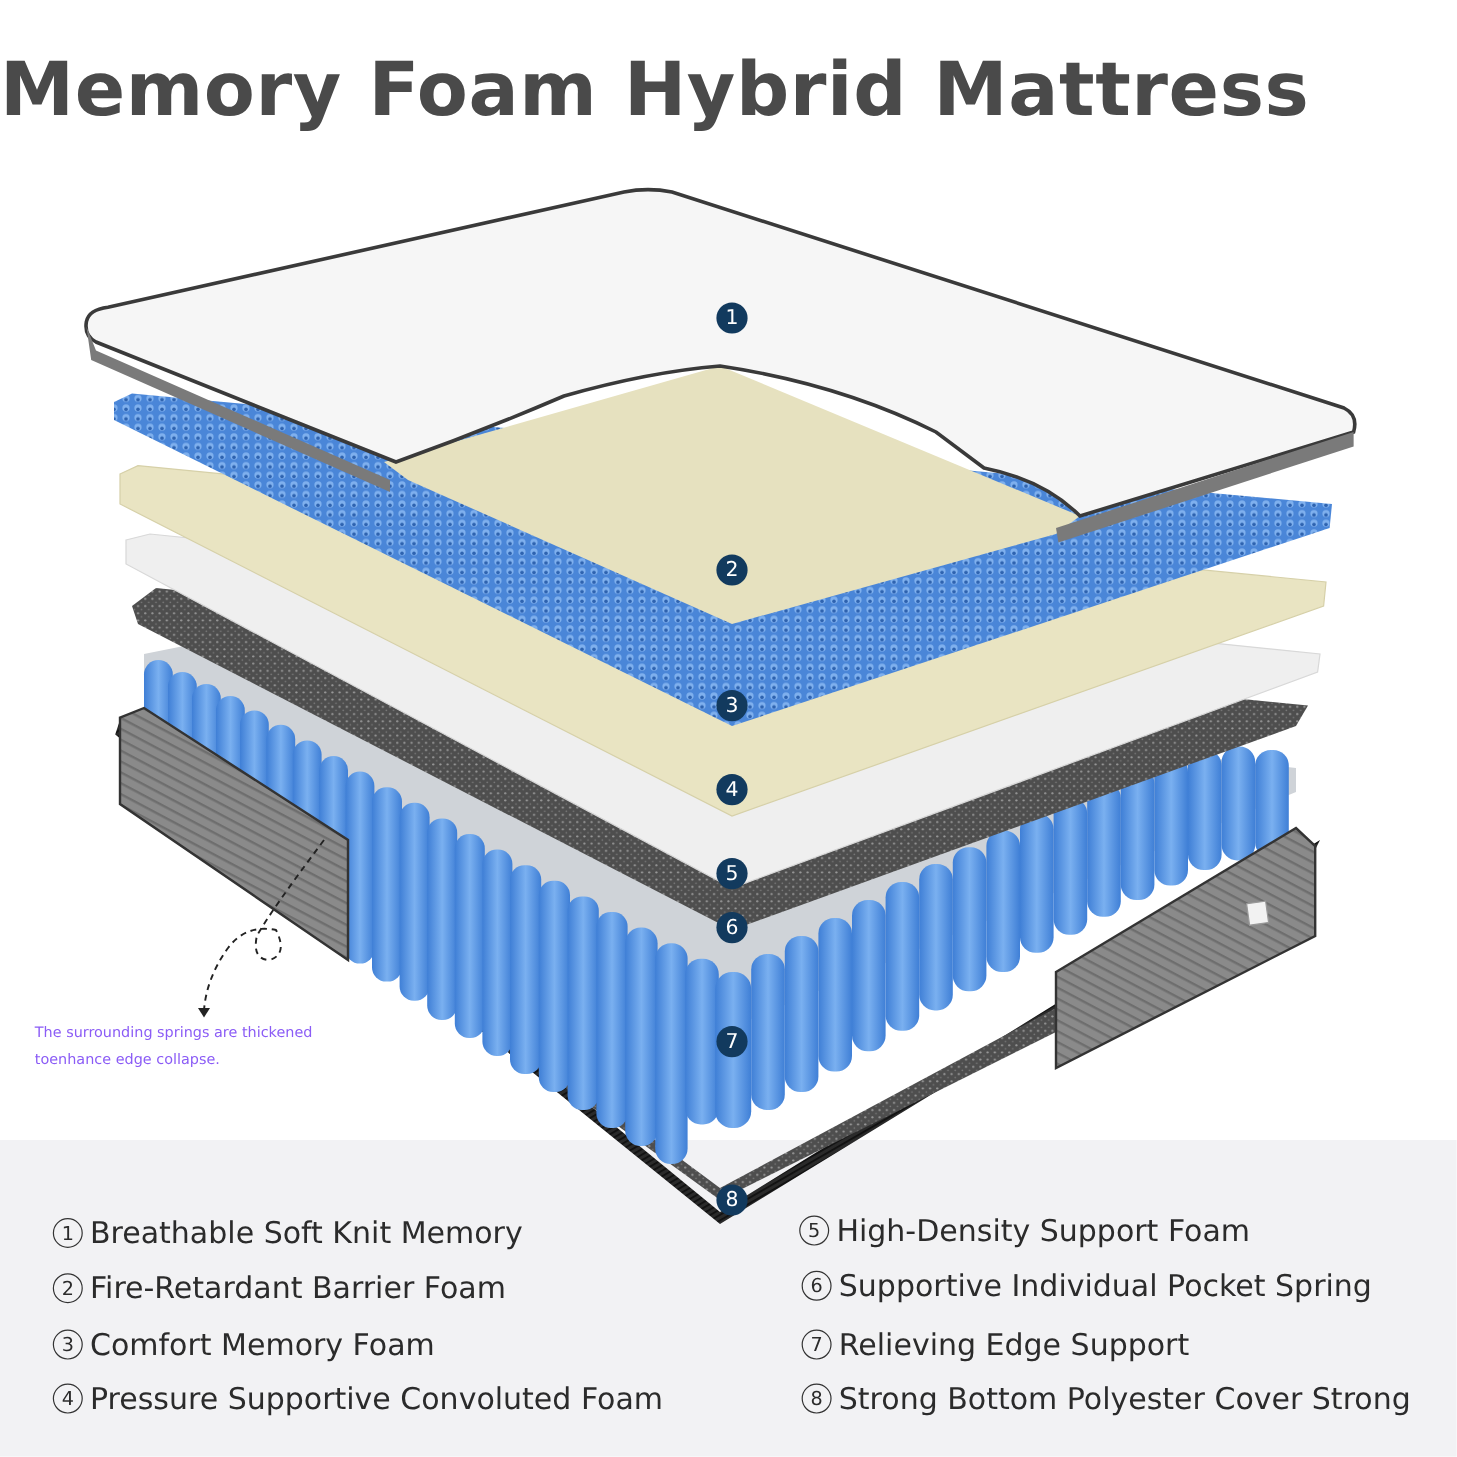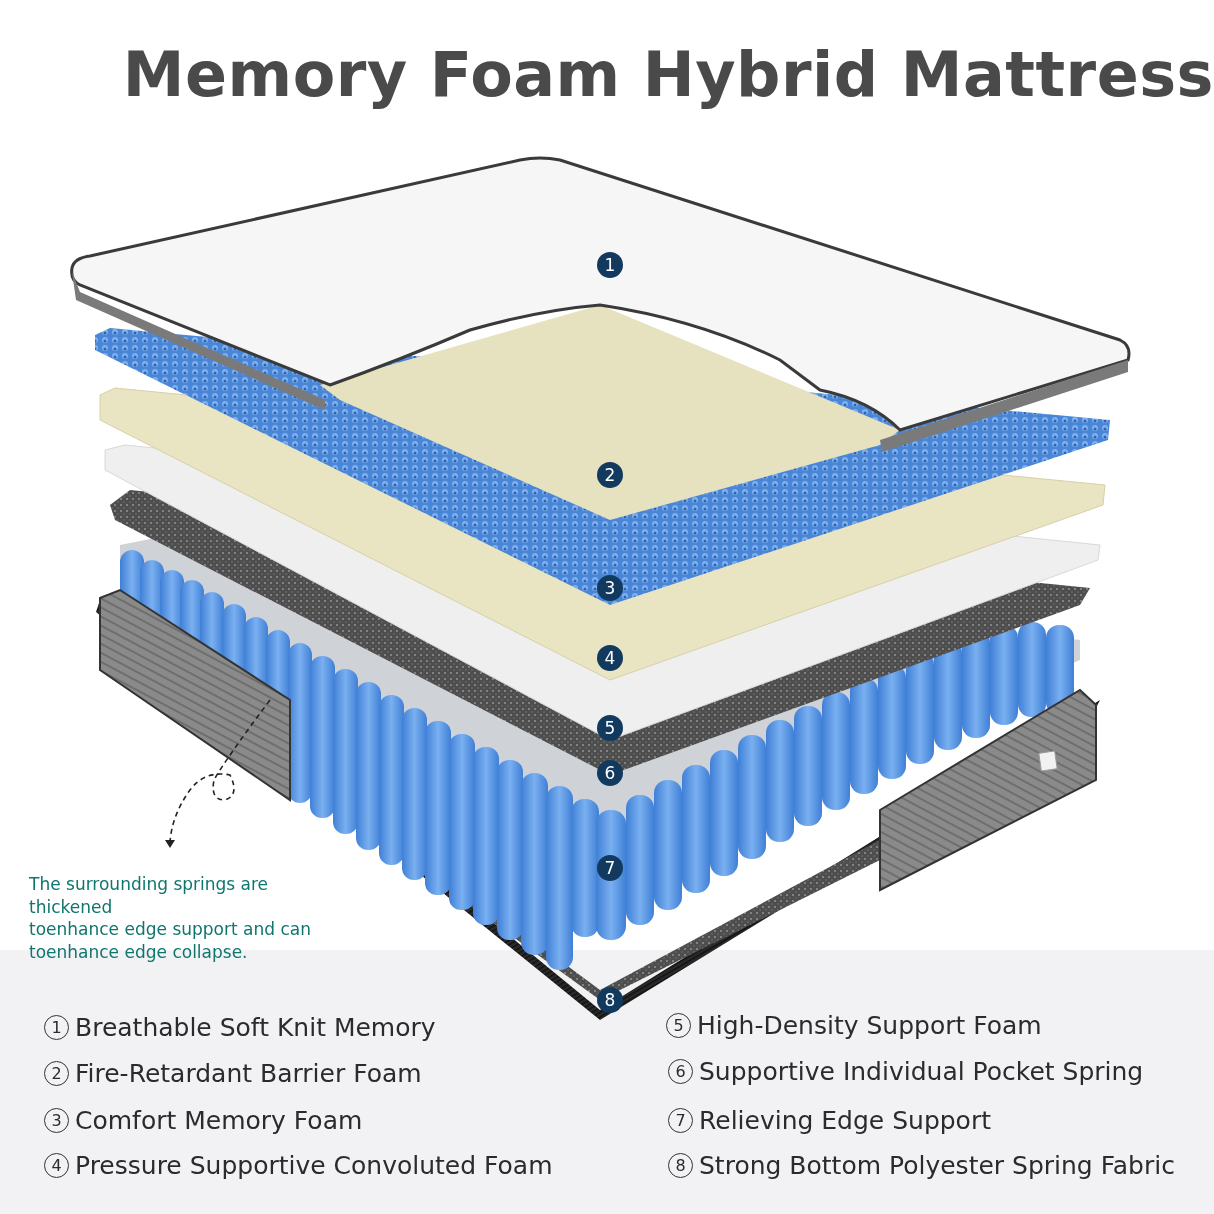--- a/index.html
+++ b/index.html
@@ -2,38 +2,38 @@
 <html><head>
 <meta charset="utf-8">
 <style>
   html, body { margin: 0; padding: 0; }
   body {
     width: 1214px; height: 1214px; position: relative; overflow: hidden;
     background: #ffffff;
     font-family: "DejaVu Sans", "Liberation Sans", sans-serif;
   }
   .title {
-    position: absolute; left: 0; top: 38px; width: 1214px; text-align: right;
+    position: absolute; left: 0; top: 38px; width: 1214px; text-align: left;
     font-family: "DejaVu Sans", sans-serif; font-weight: bold;
     font-size: 62px; color: #4a4a4a; letter-spacing: 0.5px;
   }
   .footer-panel {
     position: absolute; left: 0; top: 950px; width: 1214px; height: 264px;
     background: #f2f2f4;
   }
   .diagram { position: absolute; left: 0; top: 0; width: 1214px; height: 1214px; }
   .marker {
     position: absolute; width: 26px; height: 26px; border-radius: 50%;
     background: #123a5e; color: #fff; font-size: 17px; line-height: 26px;
     text-align: center; font-family: "DejaVu Sans", sans-serif;
     transform: translate(-50%, -50%);
   }
   .note {
-    position: absolute; left: 29px; top: 873px; width: 310px;
-    font-size: 17px; line-height: 22.5px; color: #0f766e;
+    position: absolute; left: 29px; top: 849px; width: 310px;
+    font-size: 12px; line-height: 22.5px; color: #8b5cf6;
     font-family: "DejaVu Sans", sans-serif;
   }
   .legend-item {
     position: absolute; font-size: 25px; color: #2b2b2b;
     font-family: "DejaVu Sans", sans-serif; white-space: nowrap;
     display: flex; align-items: center;
   }
   .legend-item .num {
     display: inline-block; width: 23px; height: 23px; border: 1.5px solid #333;
     border-radius: 50%; font-size: 16px; line-height: 23px; text-align: center;
@@ -151,21 +151,20 @@
 <div class="marker" style="left:610px; top:475px;">2</div>
 <div class="marker" style="left:610px; top:588px;">3</div>
 <div class="marker" style="left:610px; top:658px;">4</div>
 <div class="marker" style="left:610px; top:728px;">5</div>
 <div class="marker" style="left:610px; top:773px;">6</div>
 <div class="marker" style="left:610px; top:868px;">7</div>
 <div class="marker" style="left:610px; top:1000px;">8</div>
 
 <div class="note">
   <div>The surrounding springs are thickened</div>
-  <div>toenhance edge support and can</div>
   <div>toenhance edge collapse.</div>
 </div>
 
 <div class="legend-item" style="left:44px; top:1013px;">
   <span class="num">1</span>
   <span>Breathable Soft Knit Memory</span>
 </div>
 <div class="legend-item" style="left:44px; top:1059px;">
   <span class="num">2</span>
   <span>Fire-Retardant Barrier Foam</span>
@@ -186,14 +185,14 @@
 <div class="legend-item" style="left:668px; top:1057px;">
   <span class="num">6</span>
   <span>Supportive Individual Pocket Spring</span>
 </div>
 <div class="legend-item" style="left:668px; top:1106px;">
   <span class="num">7</span>
   <span>Relieving Edge Support</span>
 </div>
 <div class="legend-item" style="left:668px; top:1151px;">
   <span class="num">8</span>
-  <span>Strong Bottom Polyester Spring Fabric</span>
+  <span>Strong Bottom Polyester Cover Strong</span>
 </div>
 
 </body></html>

